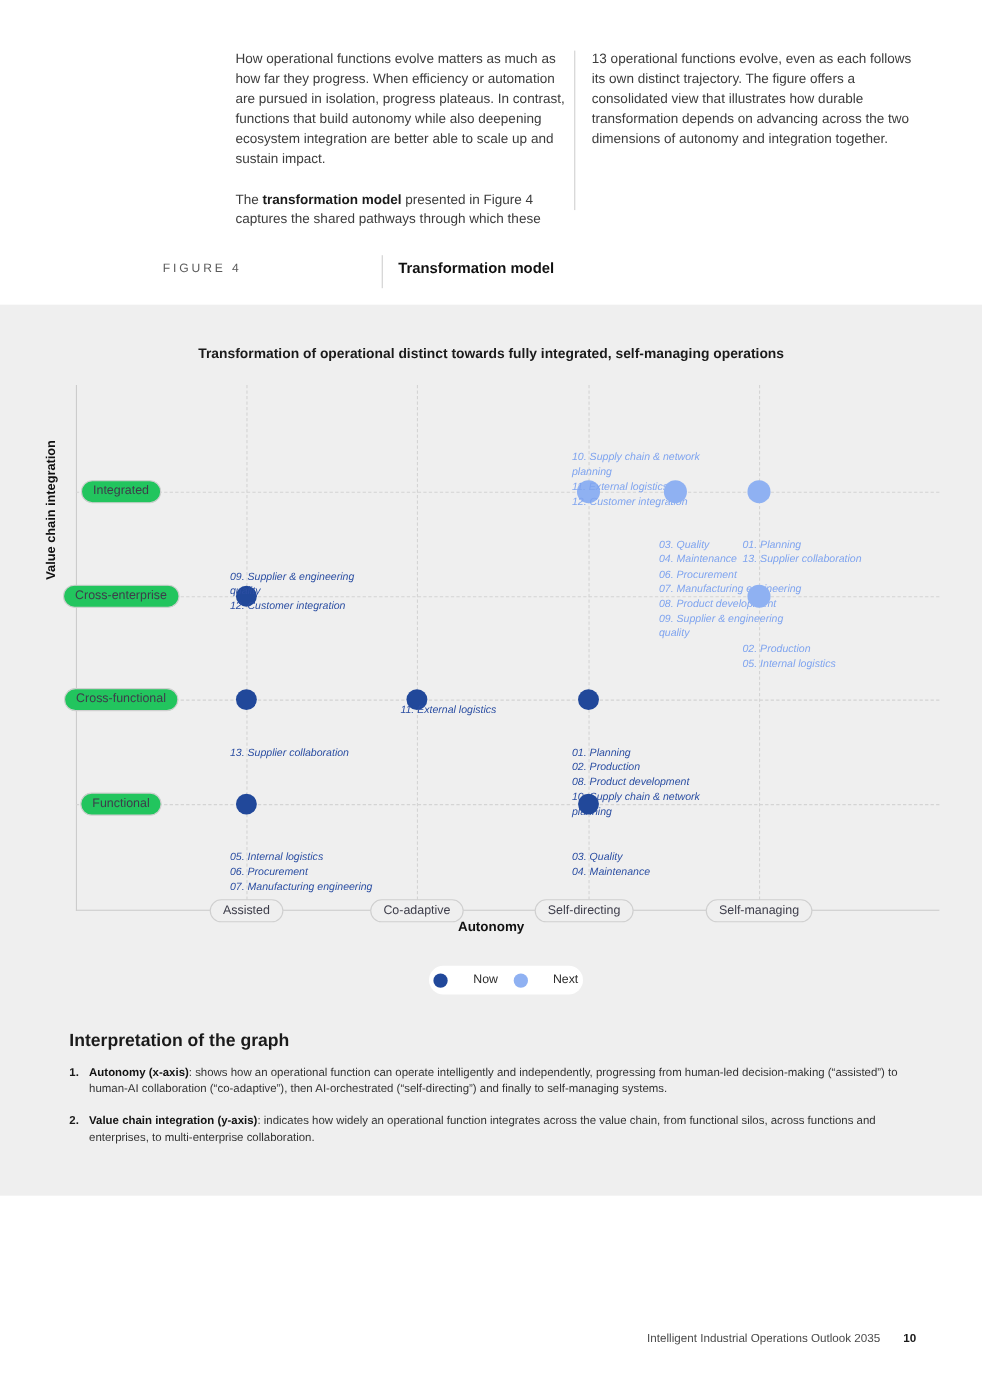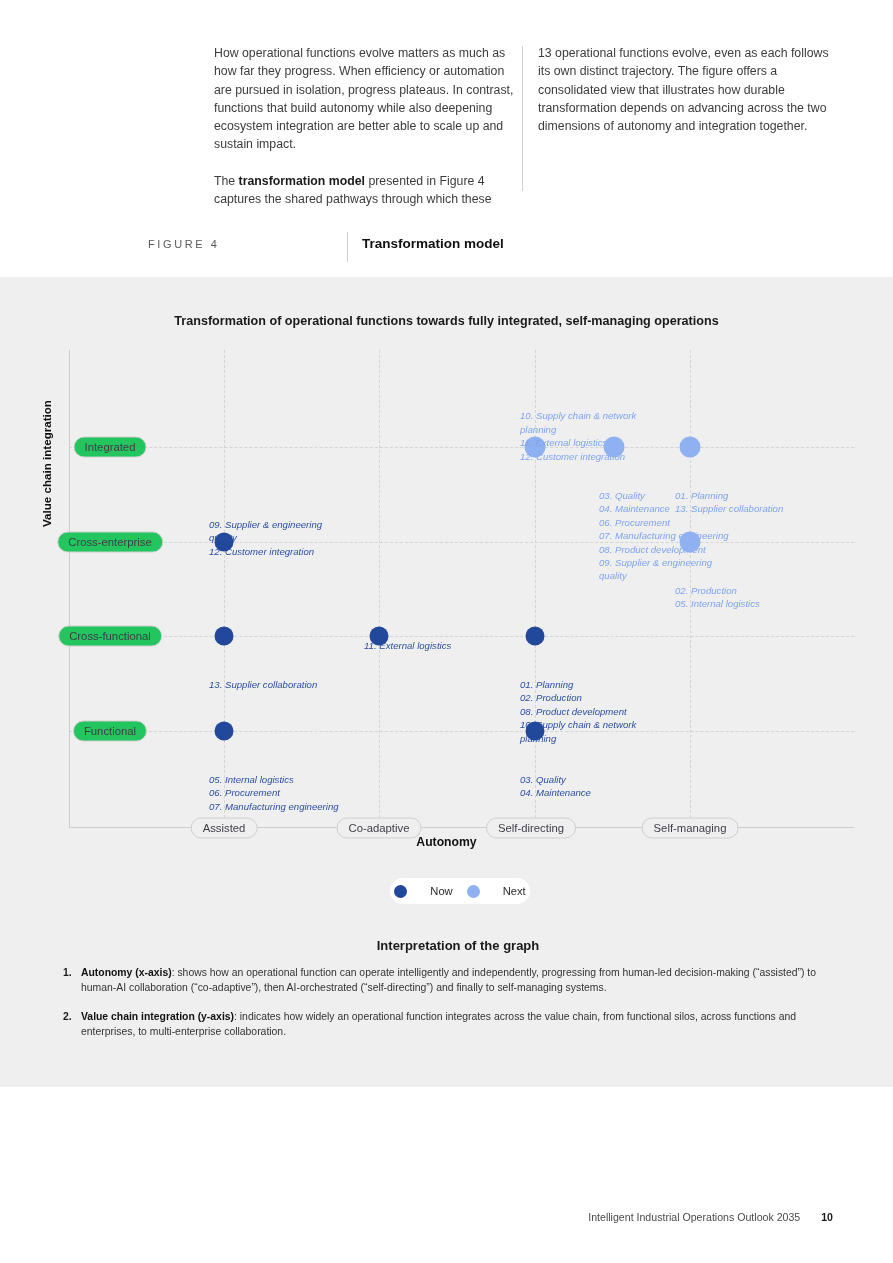--- a/index.html
+++ b/index.html
@@ -71,21 +71,21 @@
     background:#ffffff; border-radius:13px; display:flex; align-items:center;
     justify-content:center; gap:14px; padding:0 10px;}
   .legend .item{display:flex; align-items:center; gap:23px;
     font-size:11.2px; color:#2b2b2b;}
   .legend .sw{width:13px;height:13px;border-radius:50%;}
   .legend .sw.now{background:#21489a;}
   .legend .sw.next{background:#8fb1f2;}
 
   
   .interp{position:absolute; left:63px; top:938px; width:790px;}
-  .interp h4{margin:0 0 12px 0; font-size:13px; font-weight:bold; color:#1a1a1a;text-align:center;}
+  .interp h4{margin:0 0 12px 0; font-size:16px; font-weight:bold; color:#1a1a1a;}
   .interp .row{display:flex; margin-bottom:13px; font-size:10.4px;
     line-height:15.4px; color:#333;}
   .interp .num{width:18px; flex:0 0 18px; font-weight:bold; color:#1a1a1a;}
   .interp .txt{flex:1;}
   .interp .txt b{font-weight:bold; color:#111;}
 
   
   .footer{position:absolute; left:0; top:1211px; width:893px; text-align:right;
     padding-right:60px; box-sizing:border-box; font-size:10.6px; color:#4a4a4a;}
   .footer .pg{display:inline-block; margin-left:18px; font-weight:bold; color:#1a1a1a;}
@@ -107,21 +107,21 @@
   </div>
 
   <div class="figcap">
     <div class="lbl">FIGURE 4</div>
     <div class="rule"></div>
     <div class="ttl">Transformation model</div>
   </div>
 
   <div class="band"></div>
 
-  <div class="chart-title">Transformation of operational functions towards fully integrated, self-managing operations</div>
+  <div class="chart-title">Transformation of operational distinct towards fully integrated, self-managing operations</div>
 
   <div class="ytitle">Value chain integration</div>
 
   <div class="plot" id="plot">
     <div class="axisline y-axis"></div>
     <div class="axisline x-axis"></div>
   <div class="hgrid" style="top: 381px;"></div>
       <div class="hgrid" style="top: 286px;"></div>
       <div class="hgrid" style="top: 192px;"></div>
       <div class="hgrid" style="top: 97px;"></div>

